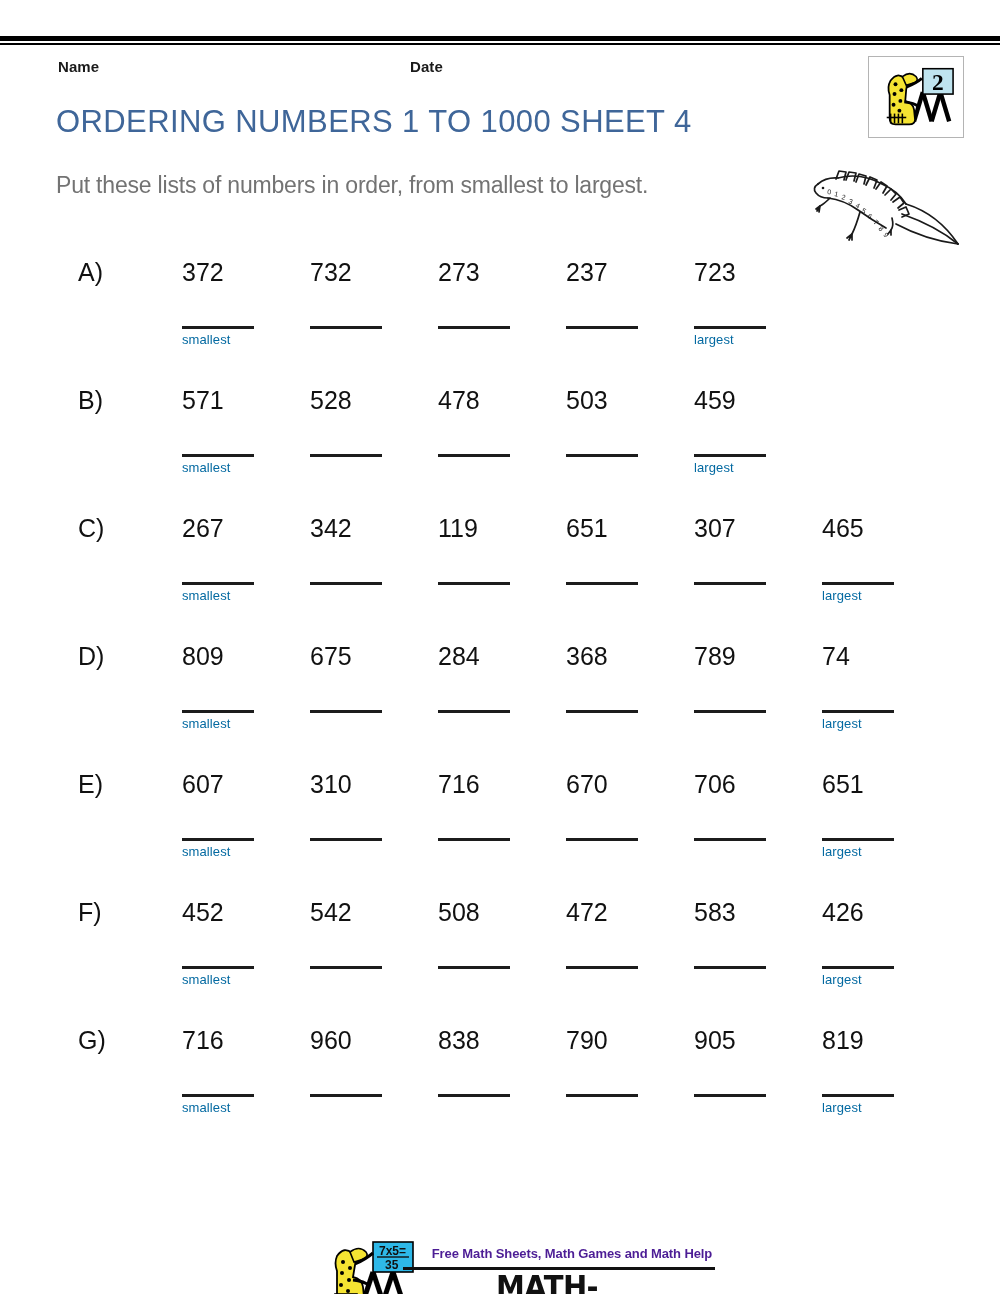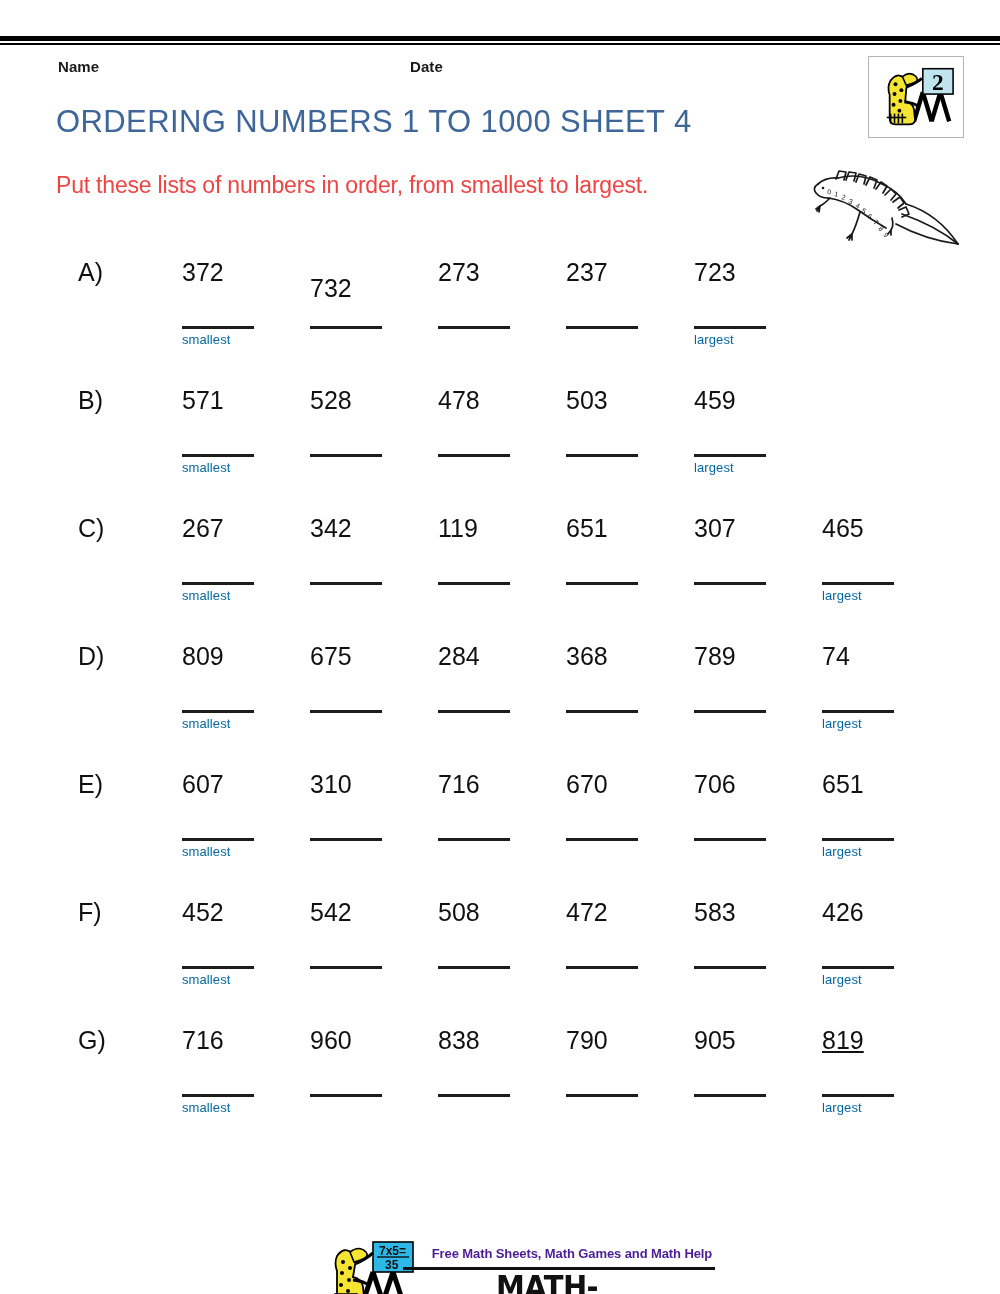--- a/index.html
+++ b/index.html
@@ -75,21 +75,21 @@
     white-space: nowrap;
   }
 
   
   .instruction {
     position: absolute;
     left: 56px;
     top: 172px;
     font-size: 23px;
     font-weight: 400;
-    color: #ef4444;
+    color: #737373;
     white-space: nowrap;
     letter-spacing: -.2px;
   }
 
   
   .grade-logo {
     position: absolute;
     left: 868px;
     top: 56px;
     width: 96px;
@@ -324,21 +324,21 @@
 </div>
 
 <div class="problems">
     <div class="prob-row">
       <div class="row-letter">A)</div>
       <div class="num-cell" style="left: 182px;">372</div>
       <div class="ans-slot" style="left: 182px;">
         <div class="ans-line"></div>
         <div class="ans-label">smallest</div>
       </div>
-      <div class="num-cell" style="left: 310px; margin-top: 16px;">732</div>
+      <div class="num-cell" style="left: 310px;">732</div>
       <div class="ans-slot" style="left: 310px;">
         <div class="ans-line"></div>
         <div class="ans-label"></div>
       </div>
       <div class="num-cell" style="left: 438px;">273</div>
       <div class="ans-slot" style="left: 438px;">
         <div class="ans-line"></div>
         <div class="ans-label"></div>
       </div>
       <div class="num-cell" style="left: 566px;">237</div>
@@ -532,21 +532,21 @@
       <div class="num-cell" style="left: 566px;">790</div>
       <div class="ans-slot" style="left: 566px;">
         <div class="ans-line"></div>
         <div class="ans-label"></div>
       </div>
       <div class="num-cell" style="left: 694px;">905</div>
       <div class="ans-slot" style="left: 694px;">
         <div class="ans-line"></div>
         <div class="ans-label"></div>
       </div>
-      <div class="num-cell" style="left: 822px; text-decoration: underline;">819</div>
+      <div class="num-cell" style="left: 822px;">819</div>
       <div class="ans-slot" style="left: 822px;">
         <div class="ans-line"></div>
         <div class="ans-label">largest</div>
       </div>
     </div>
   </div>
 
 <div class="footer">
   <div class="footer-inner">
     <div class="footer-logo">

